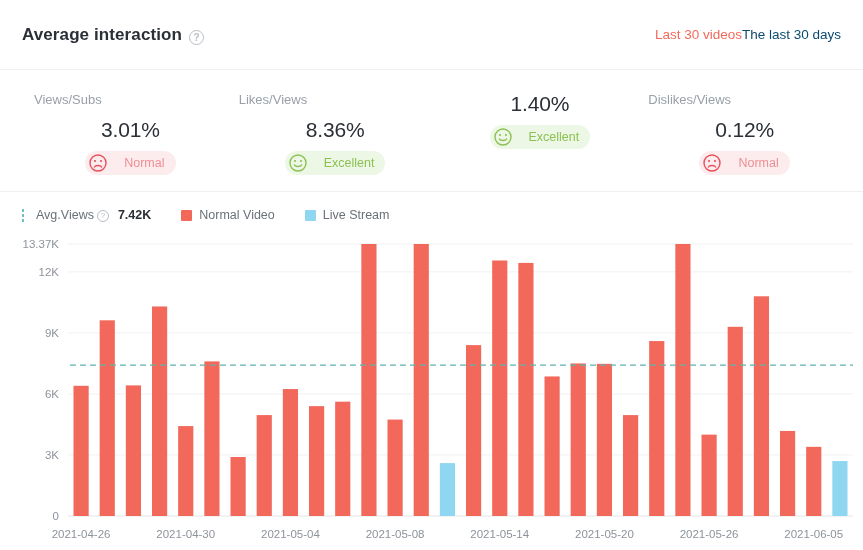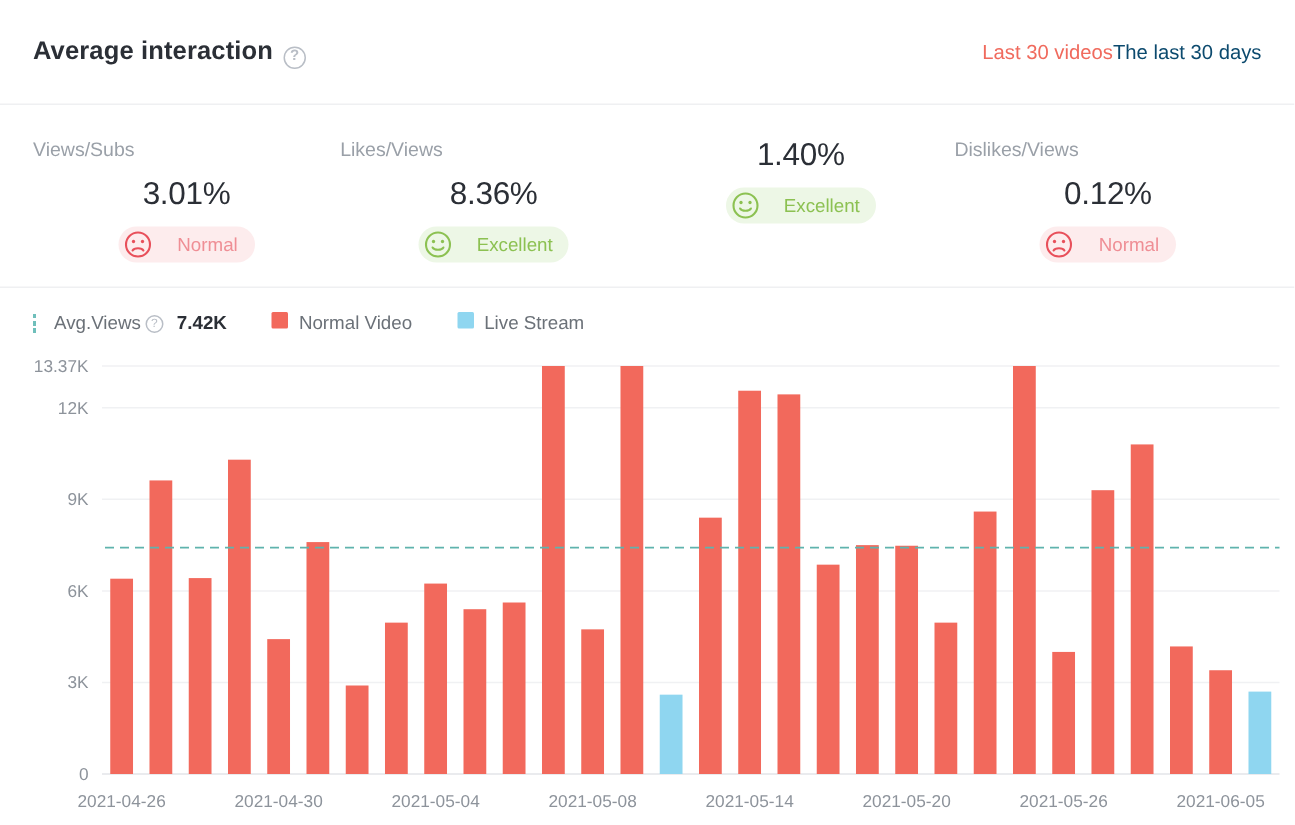--- a/index.html
+++ b/index.html
@@ -33,21 +33,21 @@
   .tabs { margin-left: auto; display: flex; align-items: center; }
   .tab { font-size: 13.5px; color: #0c4a6e; cursor: pointer; }
   .tab.active { color: #f06a5d; }
 
   
   .metrics {
     display: flex;
     padding: 22px 22px 16px 22px;
     border-bottom: 1px solid #eff0f2;
   }
-  .metric { width: 212px; }
+  .metric { width: 212px; margin-left: 12px; }
   .metric-label { font-size: 13px; color: #9aa0a8; margin-bottom: 11px; }
   .metric-row { display: flex; align-items: center; gap: 9px; flex-direction: column; }
   .metric-value { font-size: 21px; color: #2b2f36; letter-spacing: -.2px; }
   .badge {
     display: inline-flex; align-items: center; gap: 16px;
     height: 24px; padding: 0 11px 0 3px; border-radius: 12px;
     font-size: 12.5px;
   }
   .badge.normal { background: #fdeced; color: #ef8e95; }
   .badge.excellent { background: #edf7e6; color: #8cc152; }
@@ -63,21 +63,21 @@
     background: repeating-linear-gradient(to bottom, #6fbfbb 0 3px, transparent 3px 5px);
     margin-right: 12px;
   }
   .legend-text { font-size: 12.5px; color: #6b7178; display:flex; align-items:flex-end; }
   .legend-help {
     display:inline-flex; align-items:center; justify-content:center;
     width:12px;height:12px;border-radius:50%;border:1px solid #b9bec6;color:#b9bec6;
     font-size:8px;line-height:1;margin-left:3px; position:relative; top:0px;
   }
   .avg-value { font-size: 12.5px; color: #2b2f36; font-weight: 700; margin-left: 9px; }
-  .legend-item { display:flex; gap:7px; margin-left: 30px; }
+  .legend-item { display:flex; align-items:center; gap:7px; margin-left: 30px; }
   .swatch { width: 11px; height: 11px; border-radius: 1px; }
   .legend-label { font-size: 12.5px; color: #6b7178; }
 
   
   .chart-wrap { position: relative; width: 863px; height: 320px; }
   .chart-svg { display: block; }
   .ytick { font-size: 11.5px; fill: #8d939b; }
   .xtick { font-size: 11.5px; fill: #8d939b; }
 </style>
 </head>

